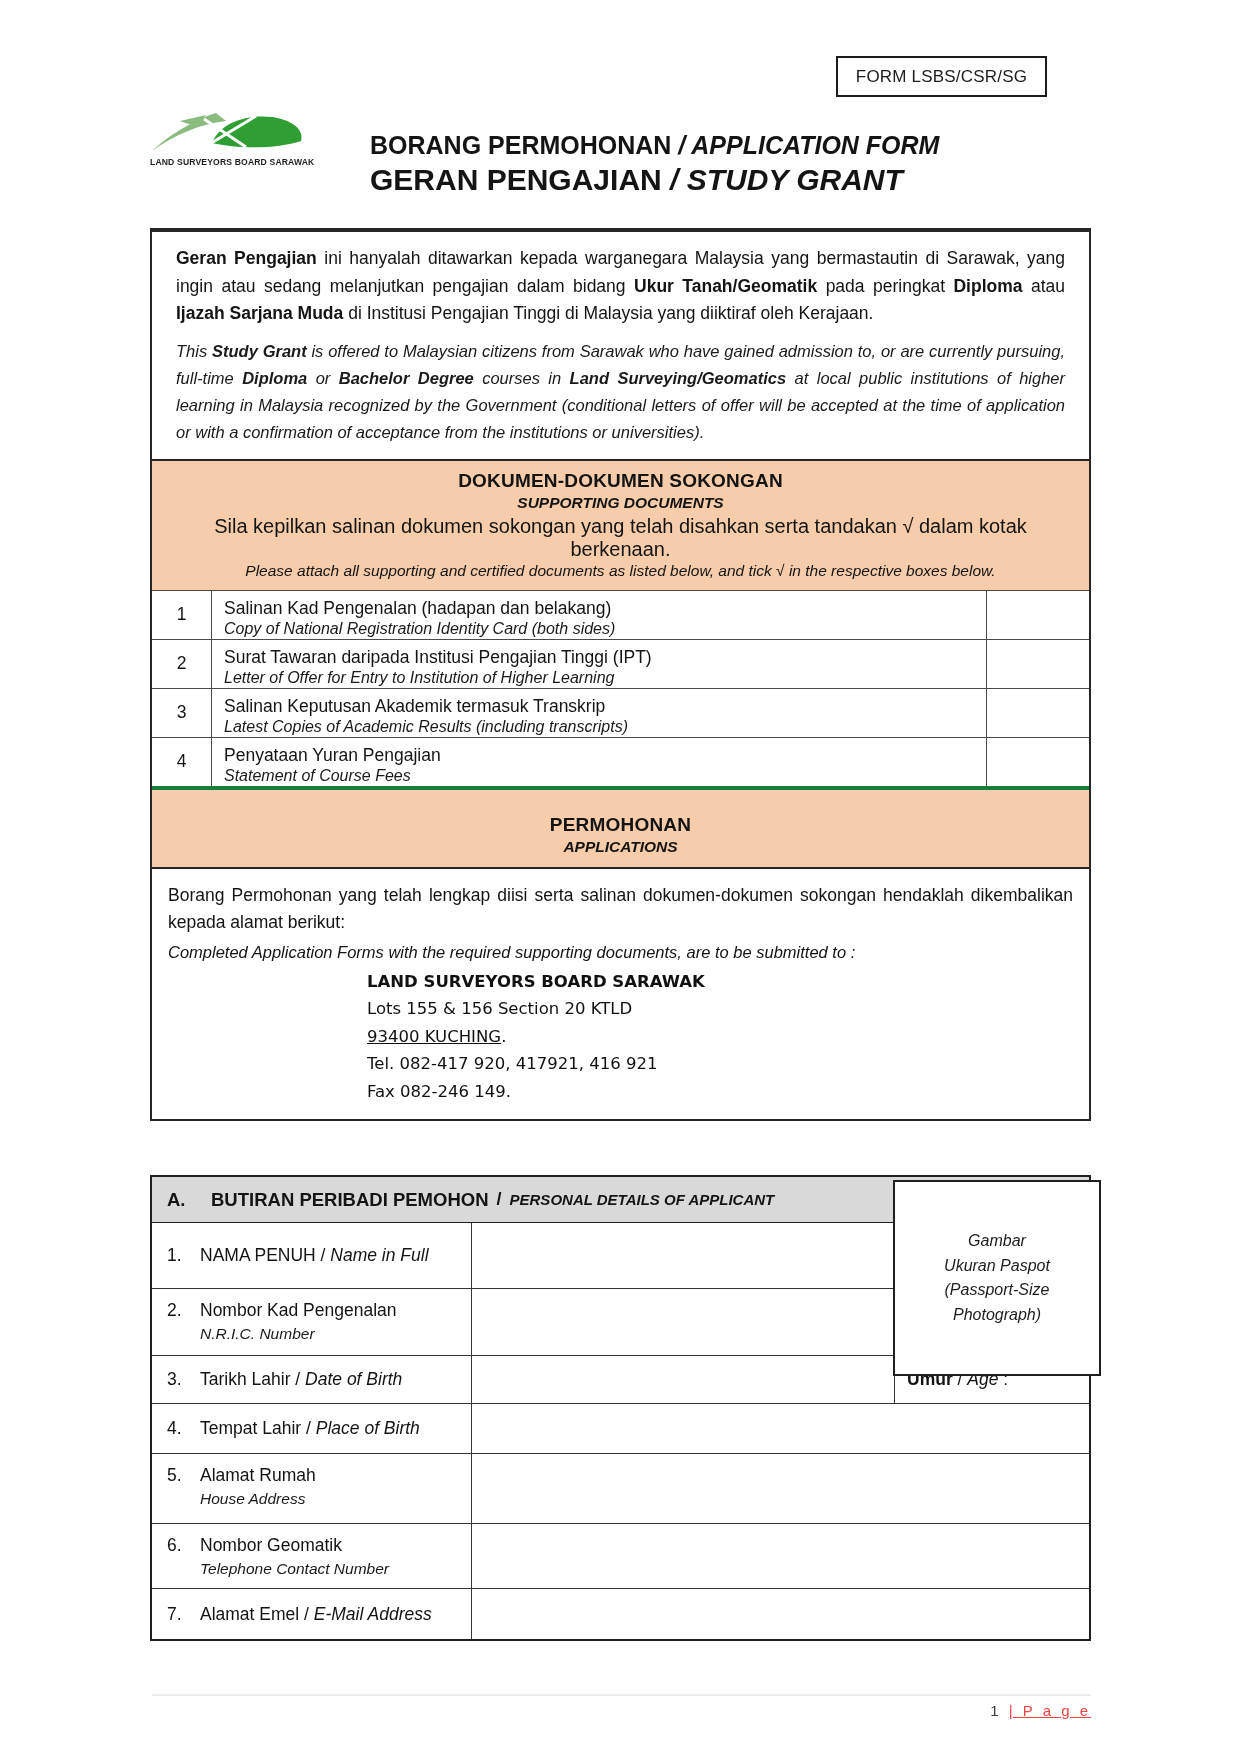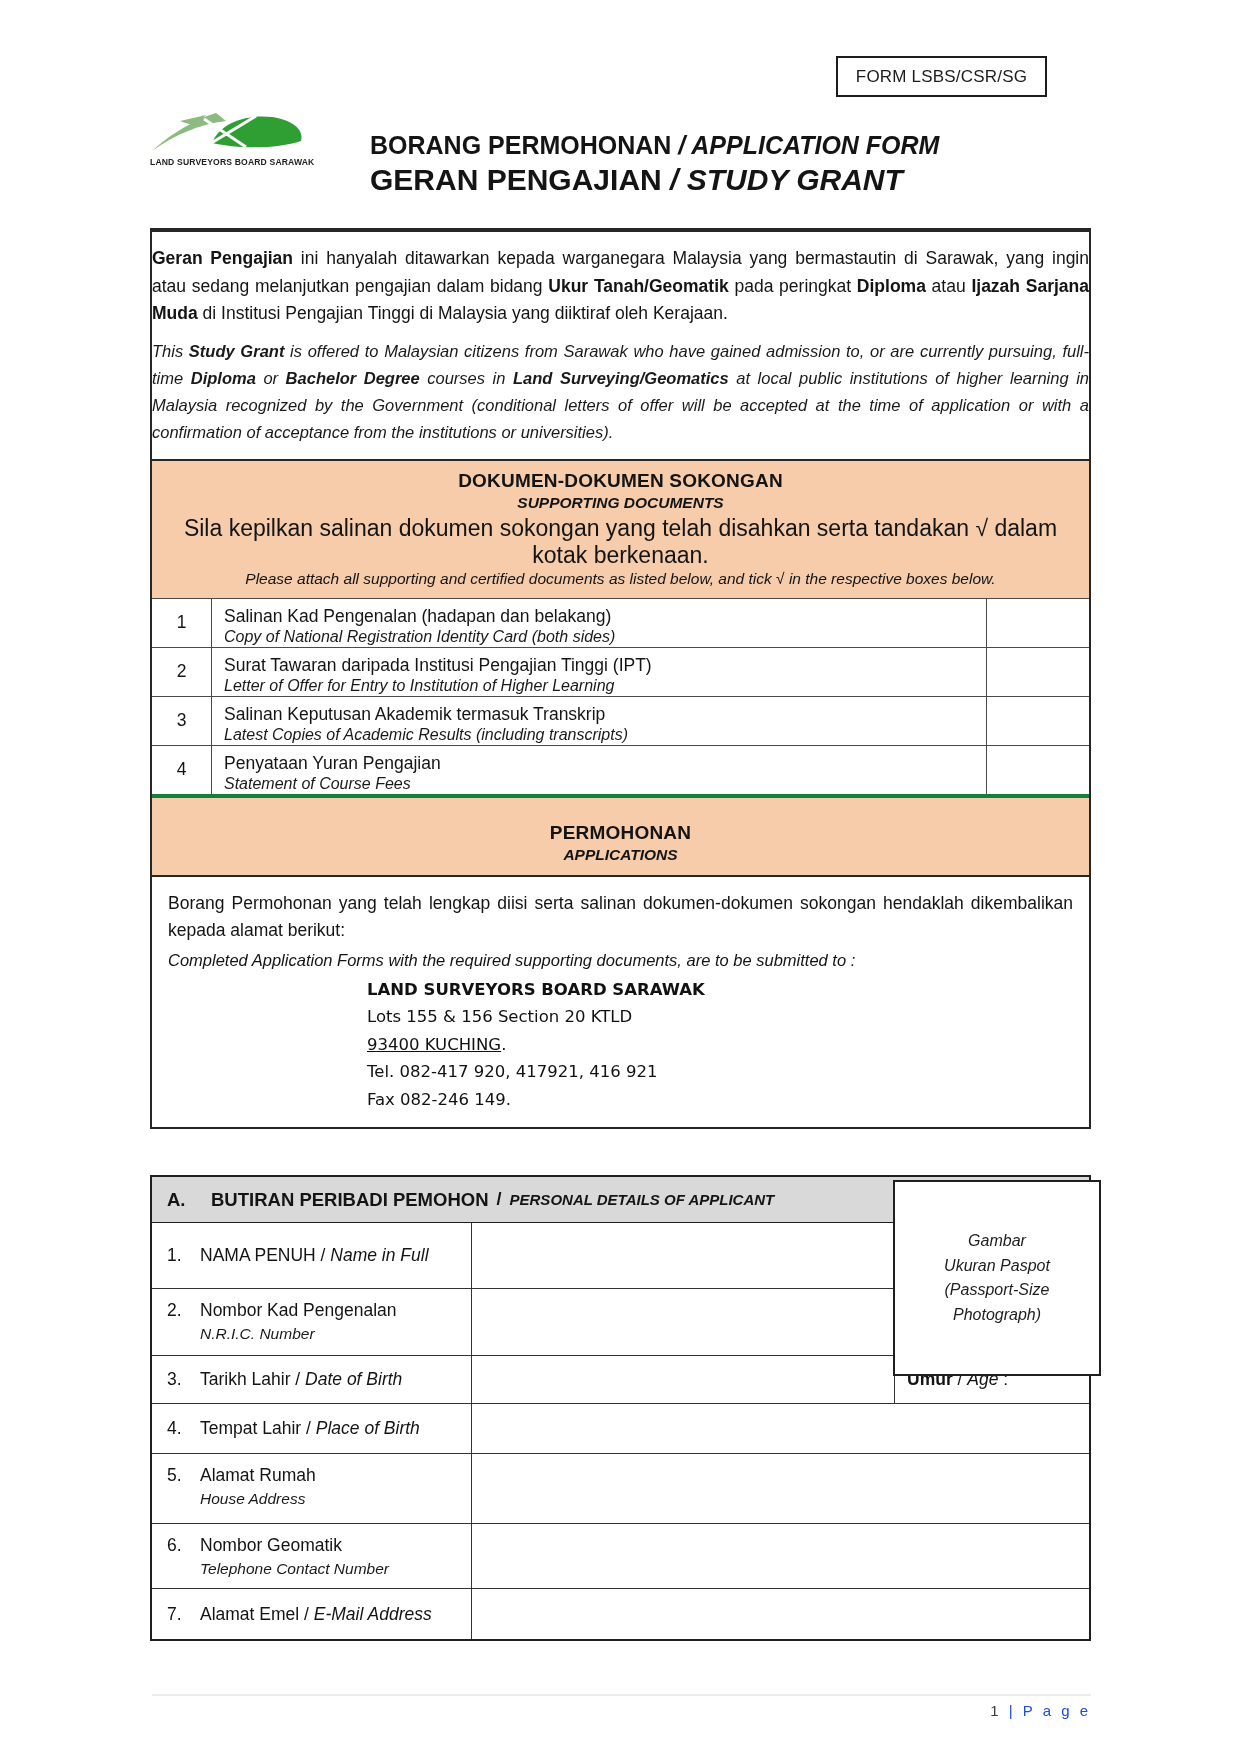--- a/index.html
+++ b/index.html
@@ -21,26 +21,26 @@
   .title { position:absolute; left:370px; top:130px; width:660px; }
   .title-l1 { font-size:25px; line-height:30px; }
   .title-l2 { font-size:30px; line-height:36px; margin-top:2px; }
   
   .main-table { position:absolute; left:150px; top:228px; width:941px; border:2px solid #262626; background:#fff; }
   .band { background:#F6CCAB; text-align:center; }
   .band-h { font-weight:bold; font-size:19px; letter-spacing:.2px; }
   .band-sub { font-weight:bold; font-style:italic; font-size:15.5px; }
   .cond-band { padding:14px 10px 16px; }
   .cond-band .band-sub { margin-top:10px; }
-  .cond-body { border-top:2px solid #262626; padding:13px 0 13px; }
+  .cond-body { border-top:2px solid #262626; padding:13px 24px 13px; }
   .para-my { font-size:17.5px; line-height:27.5px; text-align:justify; }
   .para-en { font-style:italic; font-size:16.5px; line-height:27px; text-align:justify; margin-top:10px; color:#1a1a1a; }
   .docs-band { border-top:2px solid #262626; padding:9px 12px 10px; }
   .docs-band .band-sub { margin-top:2px; }
-  .note-my { font-size:23px; margin-top:3px; }
+  .note-my { font-size:20px; margin-top:3px; }
   .note-en { font-size:15.5px; font-style:italic; margin-top:1px; }
   .doc-row { display:flex; border-top:1px solid #4a4a4a; height:49px; background:#fff; }
   .doc-no { width:60px; border-right:1px solid #4a4a4a; display:flex; align-items:center; justify-content:center; font-size:17.5px; }
   .doc-desc { flex:1; padding:12px 8px 5px 12px; display:flex; flex-direction:column; justify-content:center; }
   .doc-my { font-size:17.5px; line-height:22px; }
   .doc-en { font-size:16px; font-style:italic; line-height:20px; color:#1a1a1a; }
   .doc-check { width:103px; border-left:1px solid #4a4a4a; background:#fff; }
   .perm-band { border-top:4px solid #15803d; padding:24px 10px 11px; }
   .perm-band .band-sub { margin-top:2px; }
   .perm-body { border-top:2px solid #262626; padding:13px 16px 14px; }
@@ -67,21 +67,21 @@
   .age-cell { flex:1; display:flex; align-items:center; padding-left:12px; font-size:17.5px; }
   .photo-box {
     position:absolute; left:893px; top:1180px; width:208px; height:196px;
     background:#fff; border:2px solid #1f1f1f; z-index:5;
     display:flex; flex-direction:column; align-items:center; justify-content:center;
     font-style:italic; font-size:16px; line-height:24.5px; text-align:center; color:#1d1d1d;
   }
   
   .footer-line { position:absolute; left:152px; top:1694px; width:939px; height:2px; background:#ececec; }
   .footer-text { position:absolute; top:1702px; right:150px; font-size:15px; letter-spacing:3px; color:#3c3c3c; }
-  .footer-gray { color:#1d4ed8; }
+  .footer-gray { color:#ef4444;text-decoration:underline; }
 </style>
 </head>
 <body>
 
 <div class="page">
 
   <div class="form-code">
     <span>FORM LSBS/CSR/SG</span>
   </div>
 

